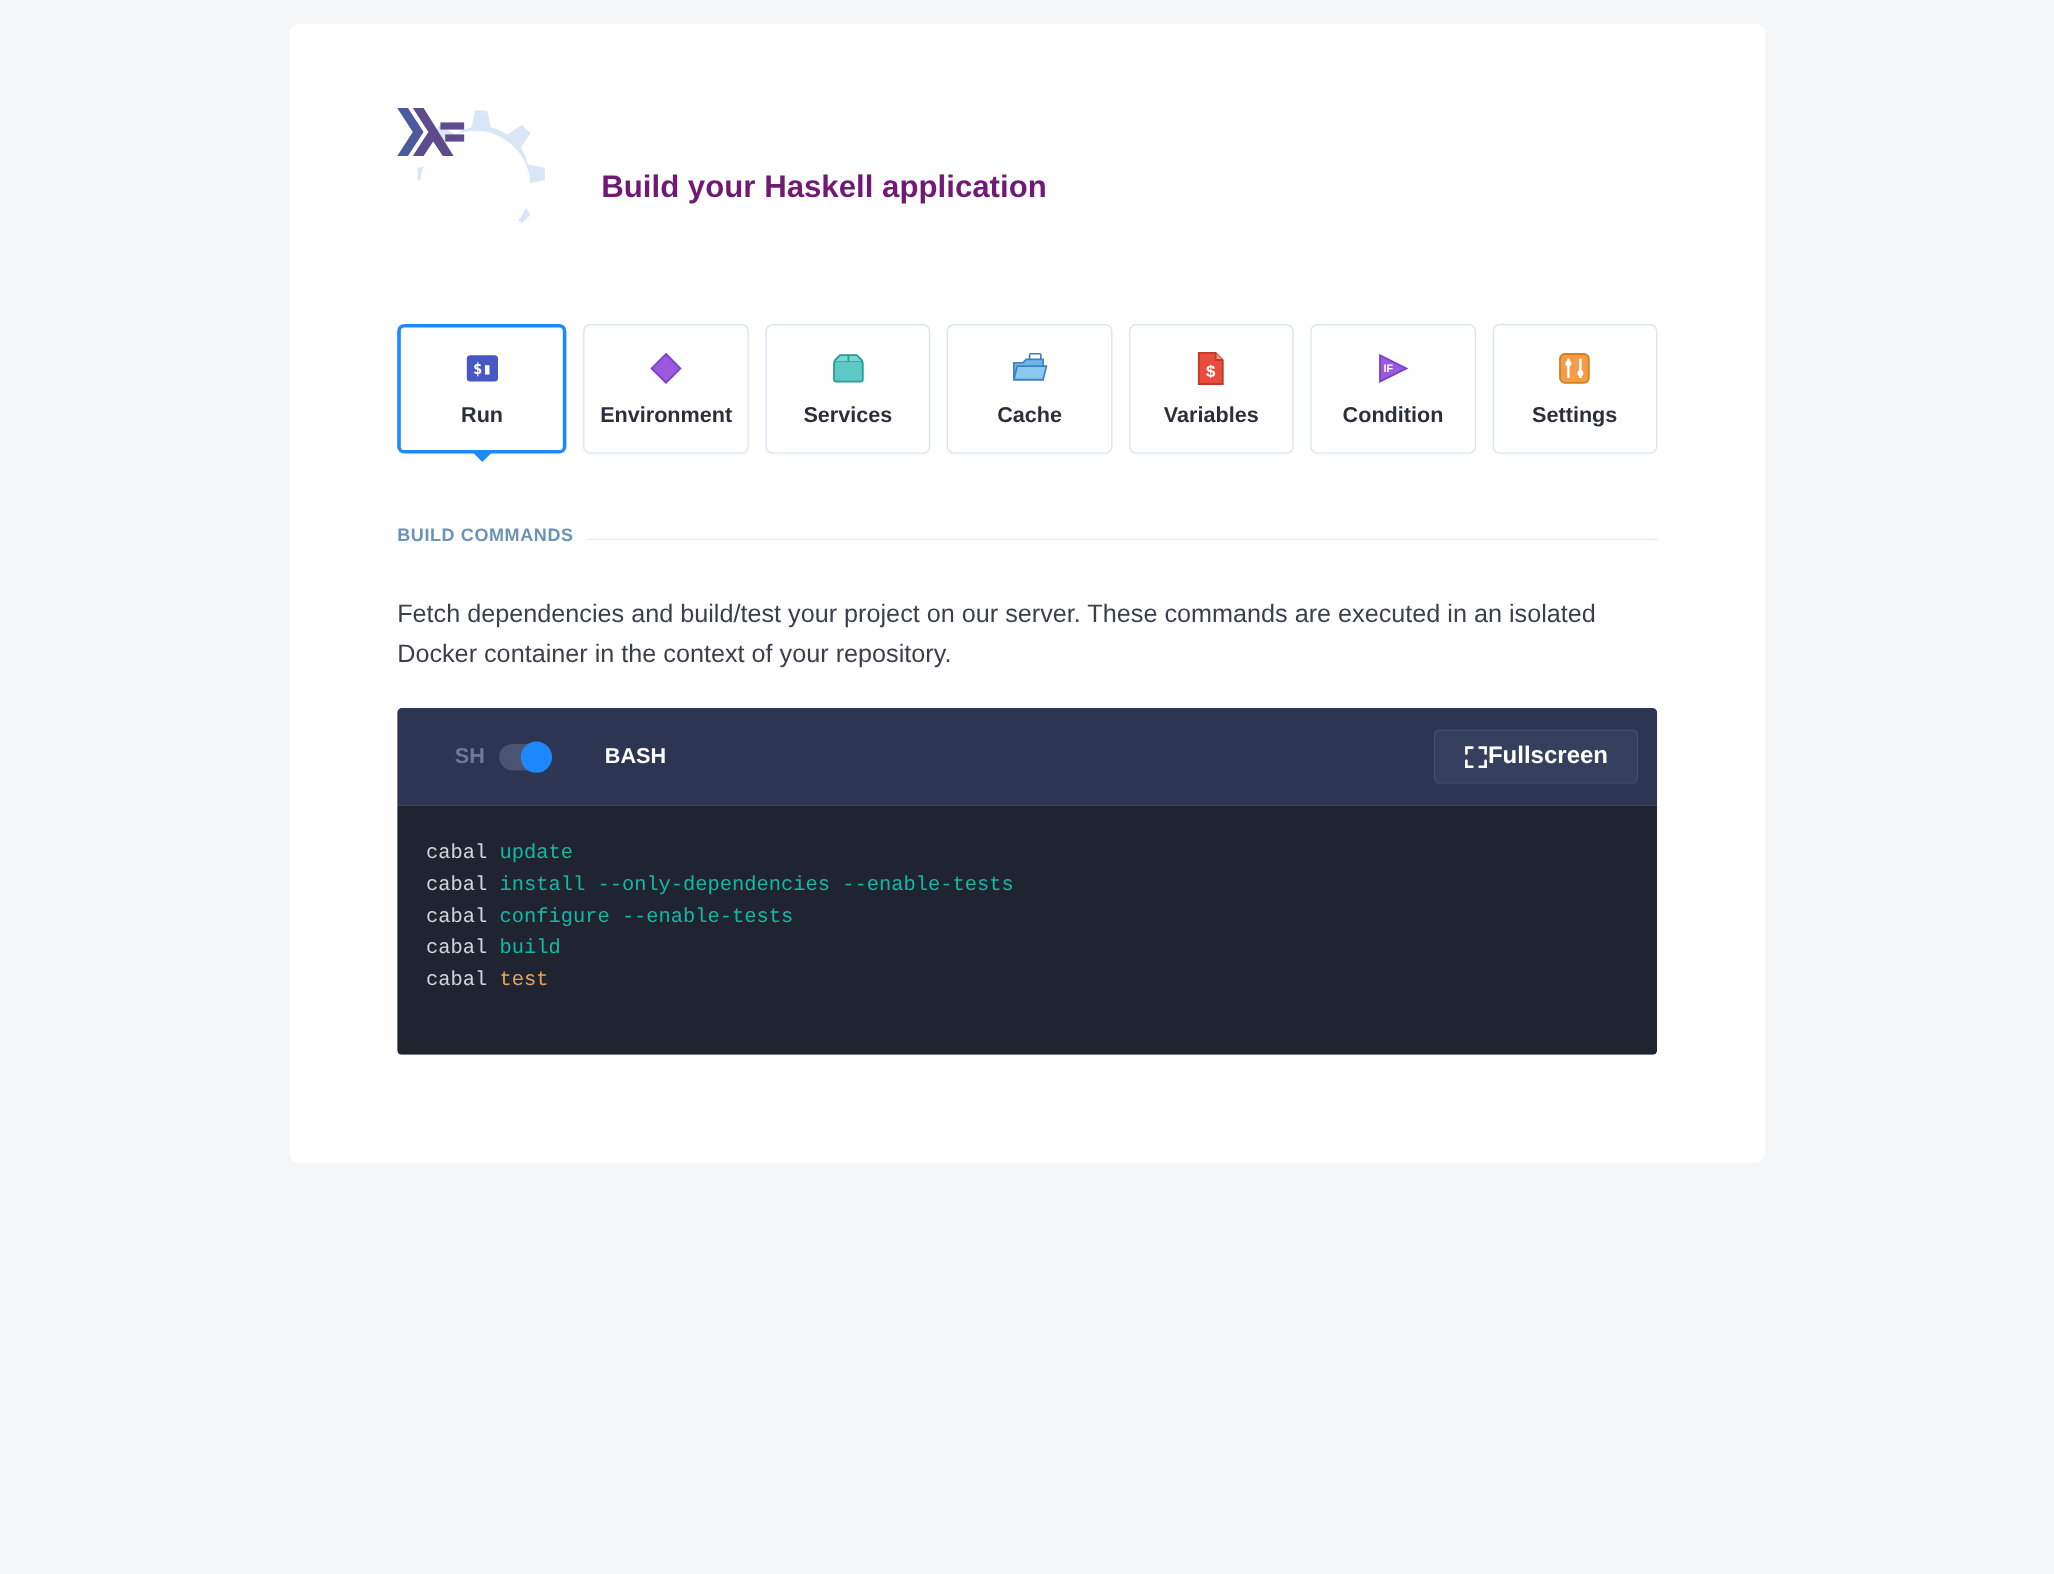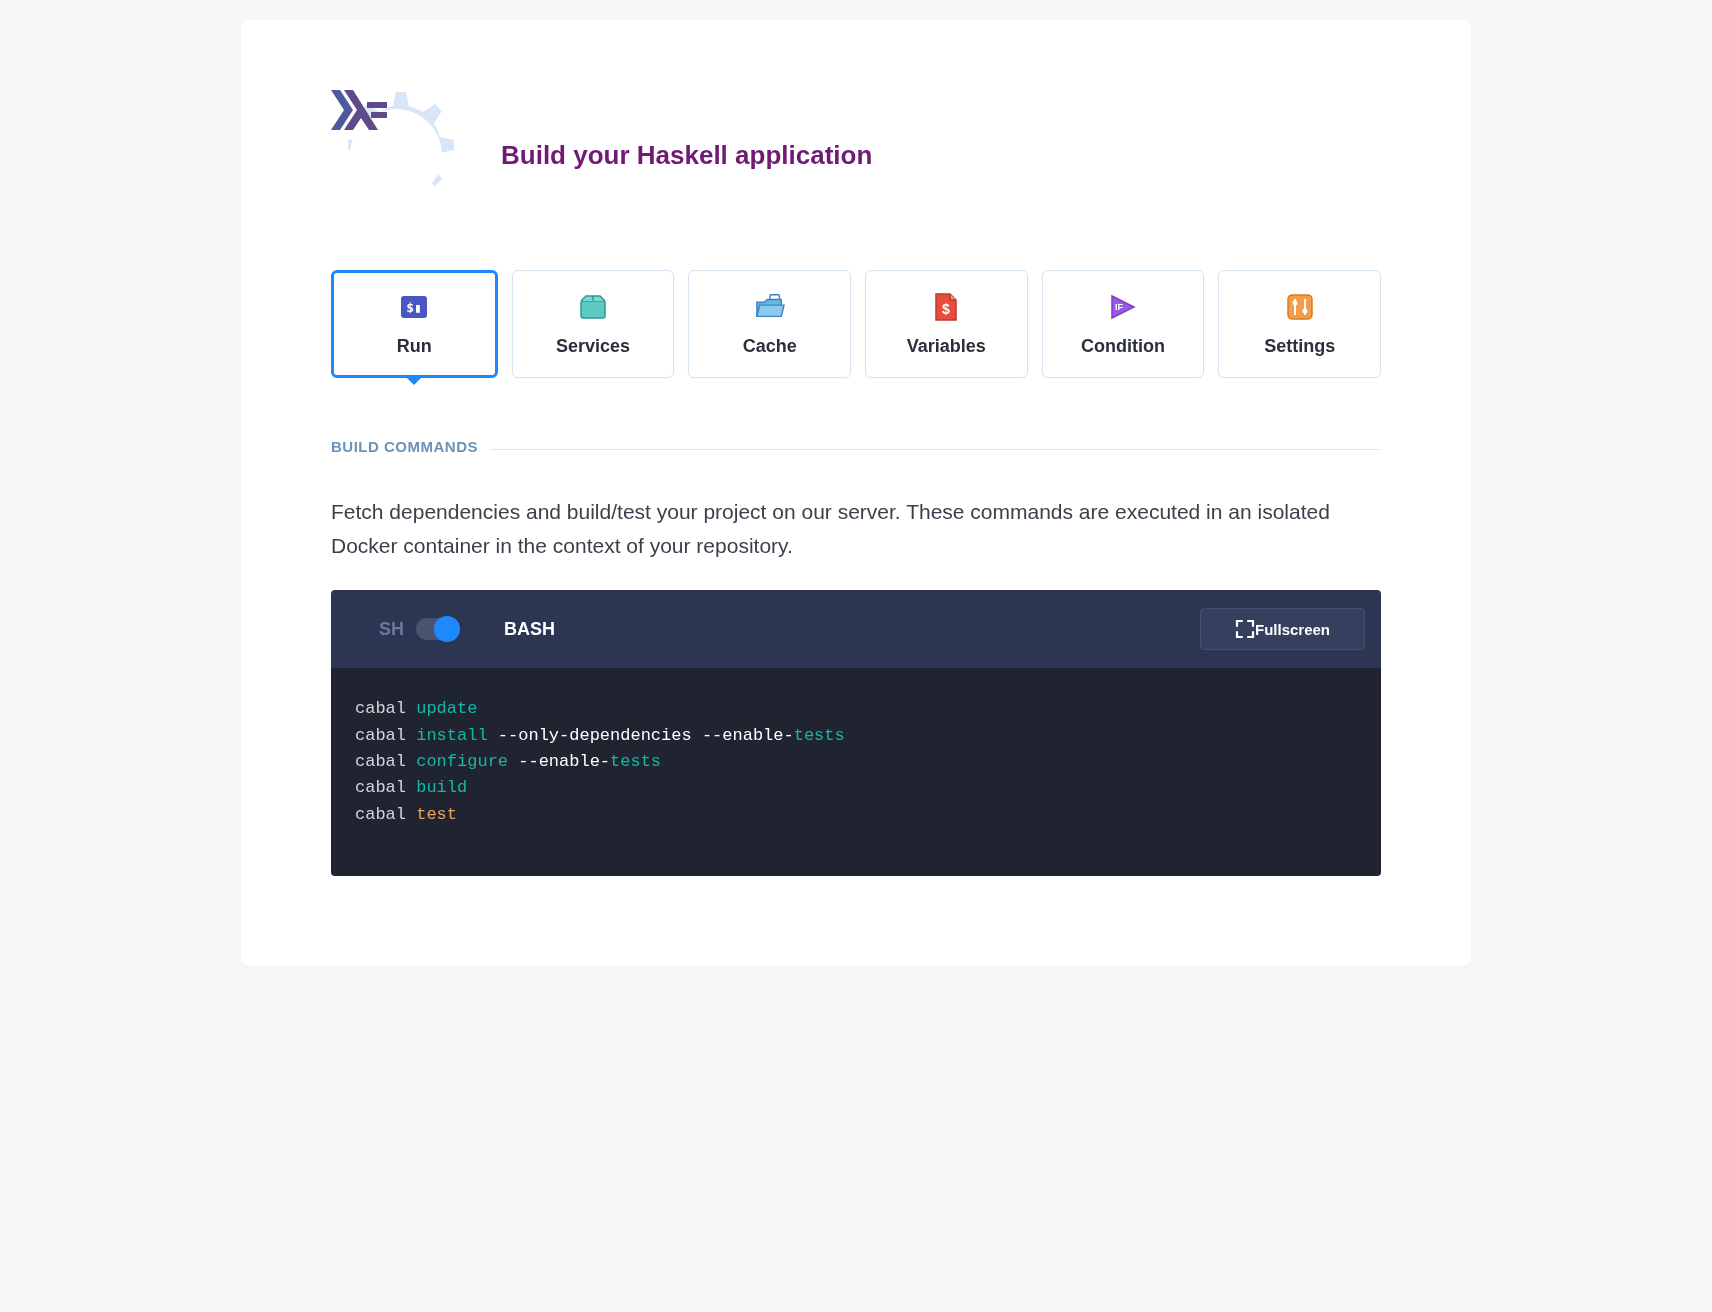--- a/index.html
+++ b/index.html
@@ -148,37 +148,37 @@
     height: 26px;
     background: #1e88ff;
     border-radius: 50%;
   }
   .fullscreen-btn {
     display: flex;
     align-items: center;
     background: #353f5e;
     border: 1px solid #46506e;
     border-radius: 4px;
-    padding: 10px 34px;
+    padding: 10px 24px;
     color: #fff;
-    font-size: 15px;
+    font-size: 20px;
     font-weight: 700;
     cursor: pointer;
   }
   .editor-body {
     background: #1f2430;
     padding: 28px 24px 48px 24px;
     font-family: "SFMono-Regular", Consolas, "Liberation Mono", Menlo, monospace;
     font-size: 17px;
     line-height: 1.55;
   }
   .code-line { white-space: pre; }
   .tok-cmd { color: #d1d5db; }
   .tok-sub { color: #14b8a6; text-align: right; }
-  .tok-flag { color: #ffffff; }
+  .tok-flag { color: #14b8a6; }
   .tok-test { color: #e8a35a; }
 </style>
 </head>
 <body>
 
 <div class="card">
 
   <div class="header">
     <div class="gear-wrap">
       <svg width="130" height="130" viewBox="0 0 130 130">
@@ -202,20 +202,28 @@
     <div class="tab active">
       <div class="tab-icon">
         <svg width="30" height="30" viewBox="0 0 30 30">
             <rect x="2" y="4" width="26" height="22" rx="3" fill="#4957c4"></rect>
             <text x="15" y="20" text-anchor="middle" fill="#fff" font-size="13" font-family="monospace" font-weight="bold">$▮</text>
           </svg>
       </div>
       <div class="tab-label">Run</div>
     </div>
 
+    <div class="tab">
+      <div class="tab-icon">
+        <svg width="30" height="30" viewBox="0 0 30 30">
+            <path d="M15 3 L27 15 L15 27 L3 15 Z" fill="#9b59e0" stroke="#7b3fc9" stroke-width="1.5"></path>
+          </svg>
+      </div>
+      <div class="tab-label">Environment</div>
+    </div>
 
     <div class="tab">
       <div class="tab-icon">
         <svg width="30" height="30" viewBox="0 0 30 30">
             <rect x="3" y="9" width="24" height="17" rx="2" fill="#5ec9c4" stroke="#2a9b96" stroke-width="1.5"></rect>
             <path d="M3 9 L8 4 L22 4 L27 9" fill="#7dd6d1" stroke="#2a9b96" stroke-width="1.5"></path>
             <line x1="15" y1="4" x2="15" y2="9" stroke="#2a9b96" stroke-width="1.5"></line>
           </svg>
       </div>
       <div class="tab-label">Services</div>

